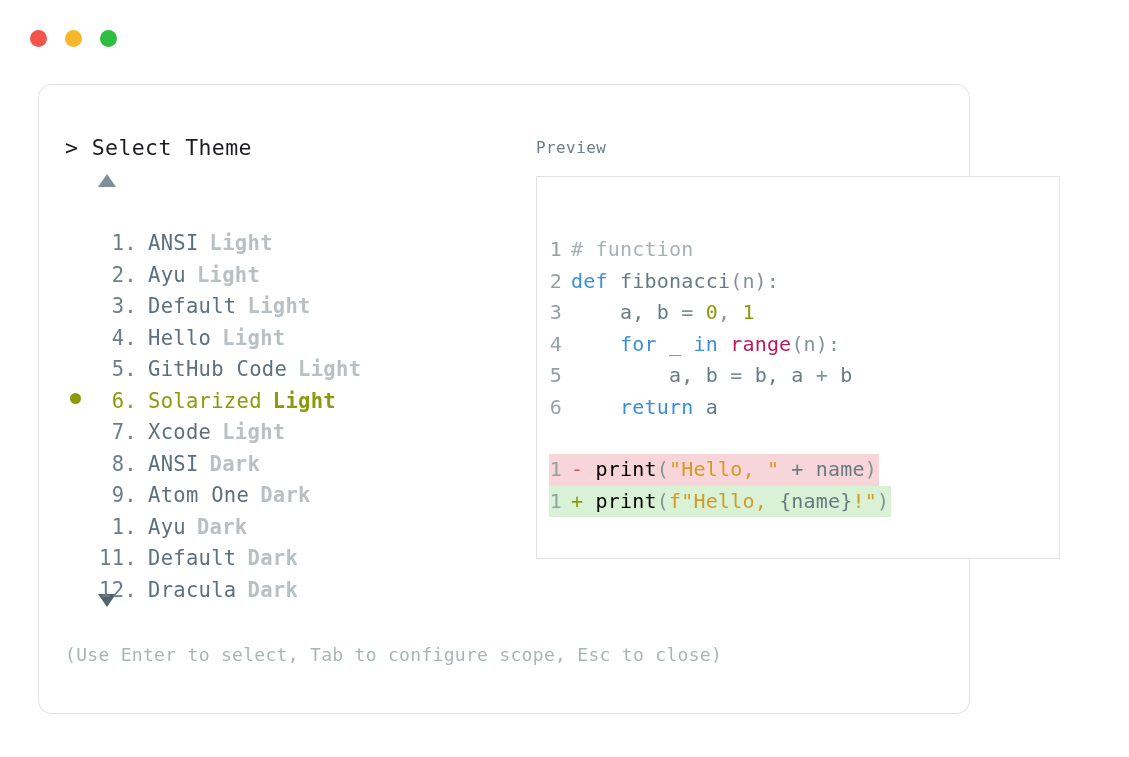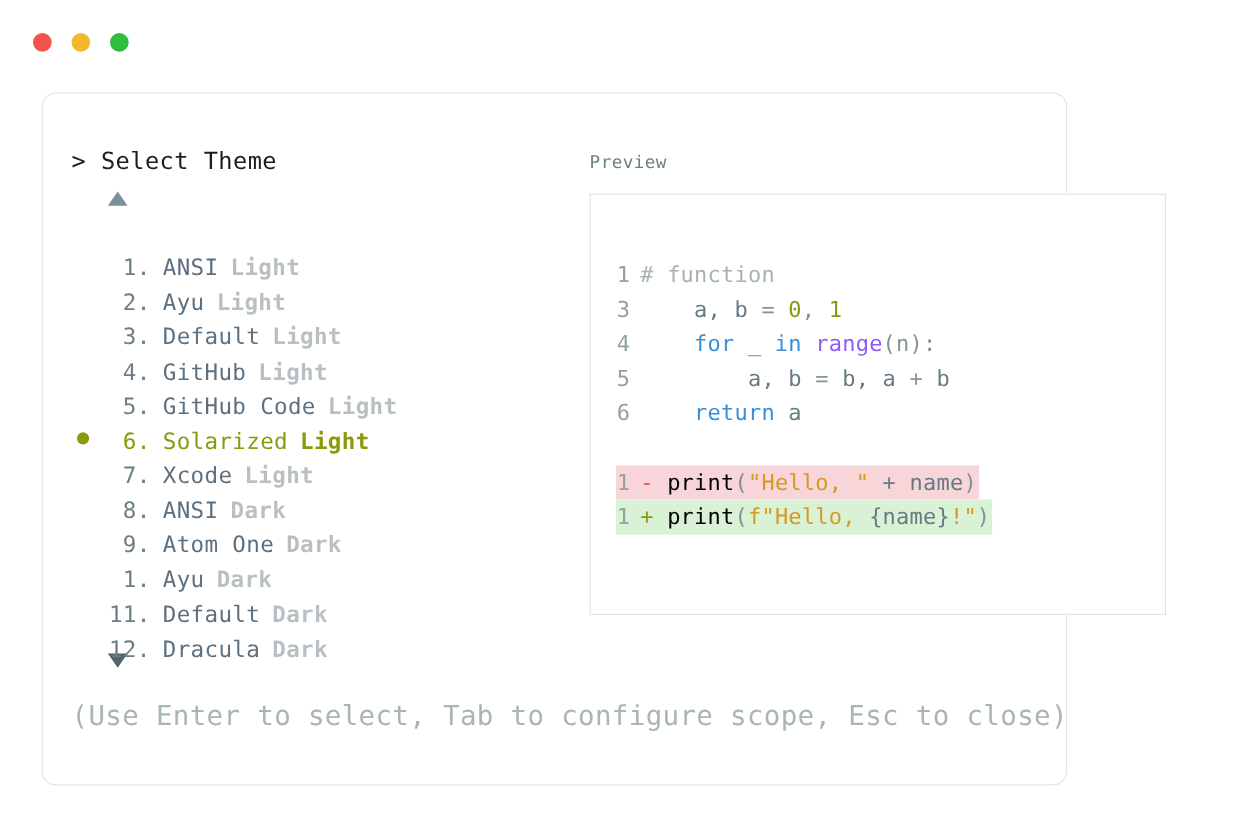--- a/index.html
+++ b/index.html
@@ -149,21 +149,21 @@
   .preview-box {
     margin-top: 15px;
     width: 524px;
     height: 383px;
     border: 1.5px solid #dfe3e2;
     background: #ffffff;
     position: relative;
   }
   .code-area {
     position: absolute;
-    left: 23px;
+    left: 12px;
     top: 57px;
     right: 8px;
   }
   .code-line {
     font-size: 20px;
     line-height: 31.5px;
     white-space: pre;
     letter-spacing: 0.2px;
   }
   .ln {
@@ -171,21 +171,21 @@
     display: inline-block;
     width: 13px;
     text-align: right;
     margin-right: 9px;
   }
 
   
   .tok-comment { color: #a7b2b2; }
   .tok-keyword { color: #3a8fd9; }
   .tok-func    { color: #000000; }
-  .tok-builtin { color: #8b5cf6; }
+  .tok-builtin { color: #be185d; }
   .tok-number  { color: #8a9a0a; }
   .tok-string  { color: #d49a22; }
   .tok-plain   { color: #657b83; }
   .tok-punct   { color: #839496; }
 
   .diff-block { margin-top: 31px; }
   .diff-line {
     font-size: 20px;
     line-height: 31.5px;
     white-space: pre;
@@ -197,21 +197,21 @@
   .diff-removed { background: #f7d5d8; }
   .diff-added   { background: #d9f2d6; }
   .marker-minus { color: #dc5a5a; }
   .marker-plus  { color: #8a9a0a; }
 
   
   .footer-hint {
     position: absolute;
     left: 26px;
     bottom: 48px;
-    font-size: 25px;
+    font-size: 18px;
     letter-spacing: 0.3px;
     color: #a9b6b6;
     white-space: pre;
   }
 </style>
 </head>
 <body>
 
 <div id="root">
 
@@ -226,21 +226,21 @@
 
       <div class="col-left">
         <div class="prompt-title"><span class="prompt-chevron">&gt;</span> <span>Select Theme</span></div>
 
         <div class="scroll-arrow scroll-up"></div>
 
         <ul class="theme-list" id="theme-list">
             <li class="theme-row"><span class="row-bullet"></span><span class="row-index">1.</span><span class="row-name">ANSI</span><span class="row-variant">Light</span></li>
             <li class="theme-row"><span class="row-bullet"></span><span class="row-index">2.</span><span class="row-name">Ayu</span><span class="row-variant">Light</span></li>
             <li class="theme-row"><span class="row-bullet"></span><span class="row-index">3.</span><span class="row-name">Default</span><span class="row-variant">Light</span></li>
-            <li class="theme-row"><span class="row-bullet"></span><span class="row-index">4.</span><span class="row-name">GitHub</span><span class="row-variant">Light</span></li>
+            <li class="theme-row"><span class="row-bullet"></span><span class="row-index">4.</span><span class="row-name">Hello</span><span class="row-variant">Light</span></li>
             <li class="theme-row"><span class="row-bullet"></span><span class="row-index">5.</span><span class="row-name">GitHub Code</span><span class="row-variant">Light</span></li>
             <li class="theme-row selected"><span class="row-bullet"><span class="bullet-dot"></span></span><span class="row-index">6.</span><span class="row-name">Solarized</span><span class="row-variant">Light</span></li>
             <li class="theme-row"><span class="row-bullet"></span><span class="row-index">7.</span><span class="row-name">Xcode</span><span class="row-variant">Light</span></li>
             <li class="theme-row"><span class="row-bullet"></span><span class="row-index">8.</span><span class="row-name">ANSI</span><span class="row-variant">Dark</span></li>
             <li class="theme-row"><span class="row-bullet"></span><span class="row-index">9.</span><span class="row-name">Atom One</span><span class="row-variant">Dark</span></li>
             <li class="theme-row"><span class="row-bullet"></span><span class="row-index">1.</span><span class="row-name">Ayu</span><span class="row-variant">Dark</span></li>
             <li class="theme-row"><span class="row-bullet"></span><span class="row-index">11.</span><span class="row-name">Default</span><span class="row-variant">Dark</span></li>
             <li class="theme-row"><span class="row-bullet"></span><span class="row-index">12.</span><span class="row-name">Dracula</span><span class="row-variant">Dark</span></li>
           </ul>
 
@@ -249,20 +249,21 @@
         </div>
       </div>
 
       <div class="col-right">
         <div class="panel-title">Preview</div>
 
         <div class="preview-box">
           <div class="code-area">
             <div id="code-lines">
                 <div class="code-line"><span class="ln">1</span><span class="tok-comment"># function</span></div>
+                <div class="code-line"><span class="ln">2</span><span class="tok-keyword">def </span><span class="tok-plain">fibonacci</span><span class="tok-punct">(n):</span></div>
                 <div class="code-line"><span class="ln">3</span><span class="tok-plain">    a, b </span><span class="tok-punct">= </span><span class="tok-number">0</span><span class="tok-punct">, </span><span class="tok-number">1</span></div>
                 <div class="code-line"><span class="ln">4</span><span class="tok-plain">    </span><span class="tok-keyword">for </span><span class="tok-plain">_ </span><span class="tok-keyword">in </span><span class="tok-builtin">range</span><span class="tok-punct">(n):</span></div>
                 <div class="code-line"><span class="ln">5</span><span class="tok-plain">        a, b </span><span class="tok-punct">= </span><span class="tok-plain">b, a </span><span class="tok-punct">+ </span><span class="tok-plain">b</span></div>
                 <div class="code-line"><span class="ln">6</span><span class="tok-plain">    </span><span class="tok-keyword">return </span><span class="tok-plain">a</span></div>
               </div>
             <div class="diff-block" id="diff-lines">
                 <div class="diff-line diff-removed"><span class="ln">1</span><span class="marker-minus">- </span><span class="tok-func">print</span><span class="tok-punct">(</span><span class="tok-string">"Hello, "</span><span class="tok-plain"> + </span><span class="tok-plain">name</span><span class="tok-punct">)</span></div>
                 <div class="diff-line diff-added"><span class="ln">1</span><span class="marker-plus">+ </span><span class="tok-func">print</span><span class="tok-punct">(</span><span class="tok-string">f"Hello, </span><span class="tok-plain">{name}</span><span class="tok-string">!"</span><span class="tok-punct">)</span></div>
               </div>
           </div>

